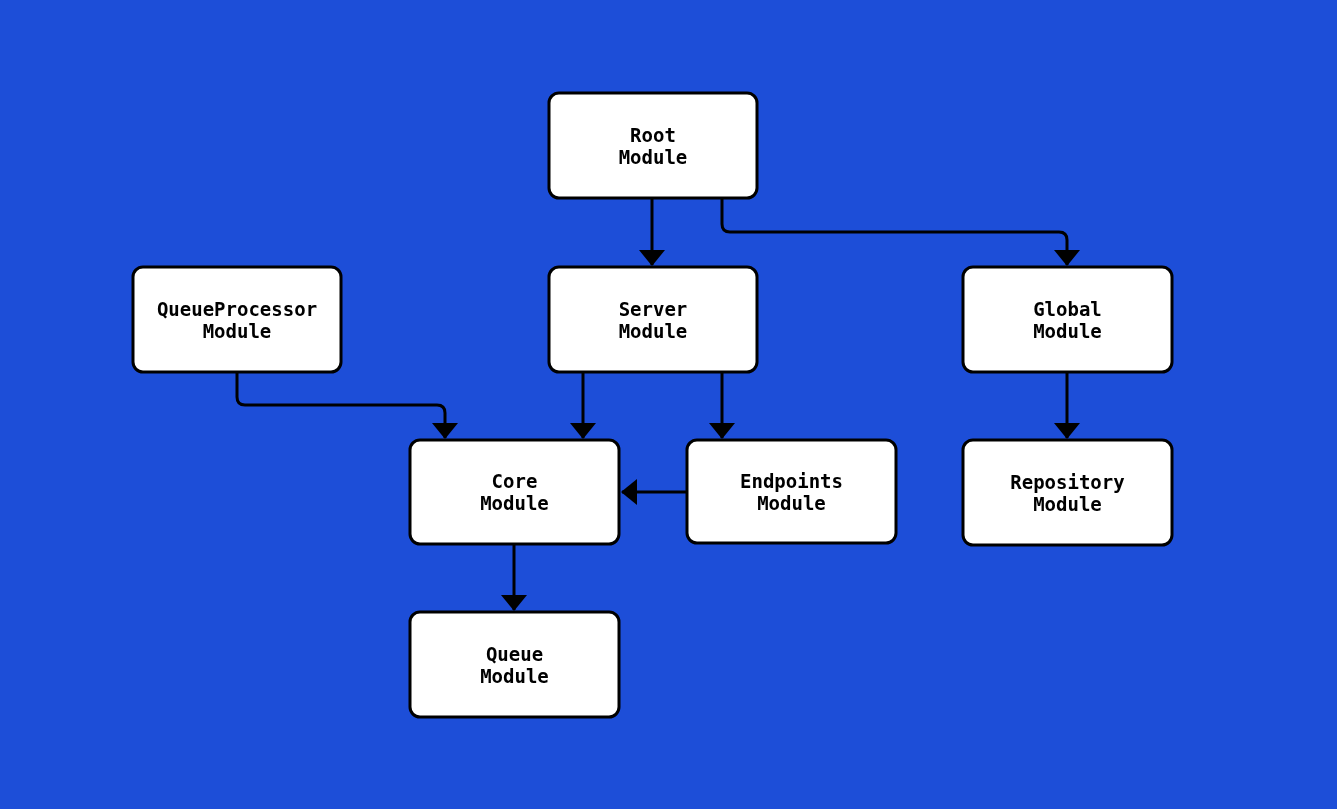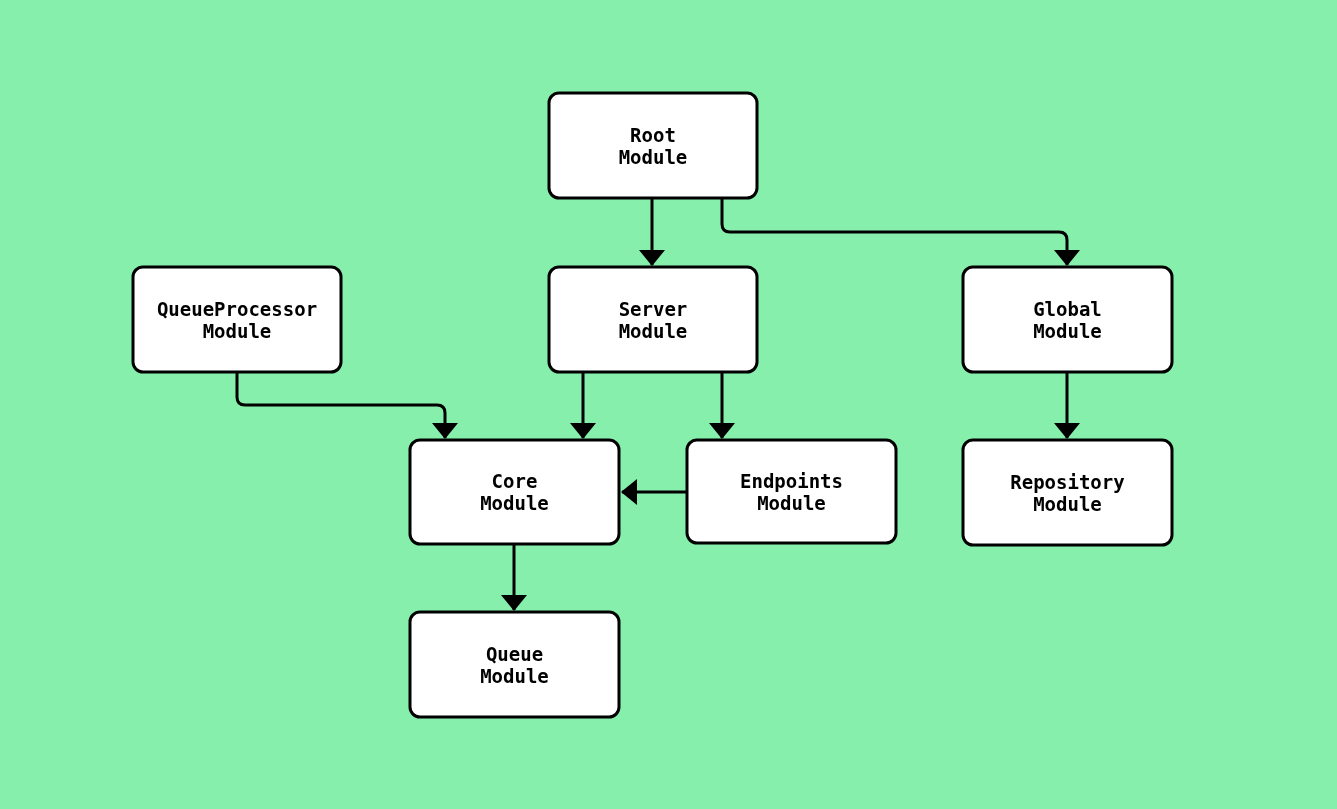--- a/index.html
+++ b/index.html
@@ -8,21 +8,21 @@
     background: #ffffff;
     width: 1337px;
     height: 809px;
     overflow: hidden;
     font-family: "DejaVu Sans Mono", "Liberation Mono", monospace;
   }
   .canvas {
     position: relative;
     width: 1337px;
     height: 809px;
-    background: #86efac;
+    background: #1d4ed8;
   }
   svg { display: block; }
   .edge {
     fill: none;
     stroke-width: 3;
     stroke-linecap: butt;
   }
   .node-box {
     stroke-width: 3;
   }

